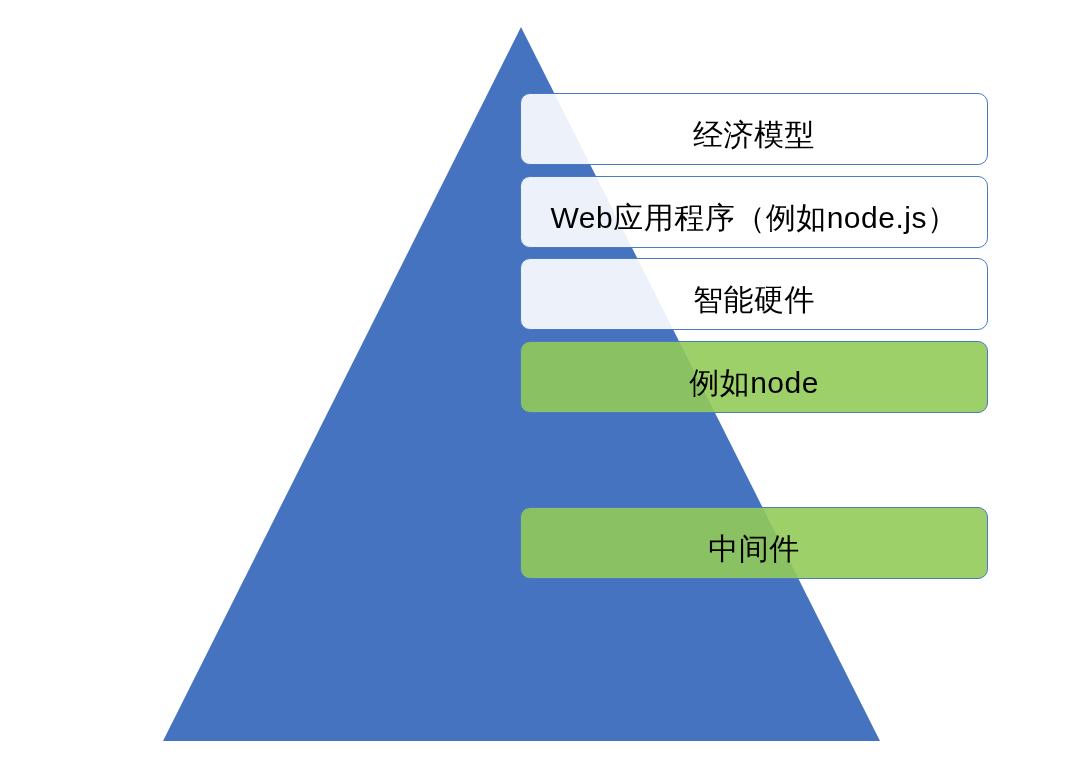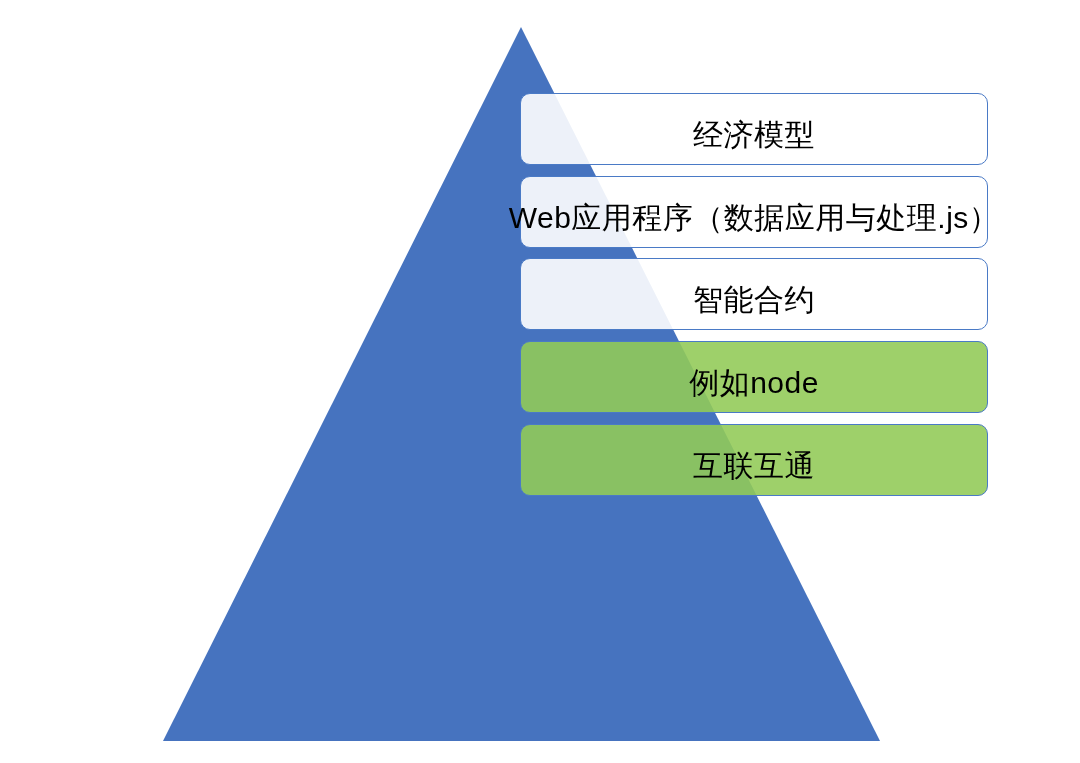--- a/index.html
+++ b/index.html
@@ -53,24 +53,24 @@
 </head>
 <body>
 
 <div class="canvas">
   <div class="triangle"></div>
 
   <div class="layer light" style="top:93px">
     <span class="label">经济模型</span>
   </div>
   <div class="layer light" style="top:176px">
-    <span class="label">Web应用程序（数据应用与处理.js）</span>
+    <span class="label">Web应用程序（例如node.js）</span>
   </div>
   <div class="layer light" style="top:258px">
-    <span class="label">智能合约</span>
+    <span class="label">智能硬件</span>
   </div>
   <div class="layer green" style="top:341px">
     <span class="label">例如node</span>
   </div>
-  <div class="layer green" style="top:424px">
-    <span class="label">互联互通</span>
+  <div class="layer green" style="top:507px">
+    <span class="label">中间件</span>
   </div>
 </div>
 
 </body></html>

